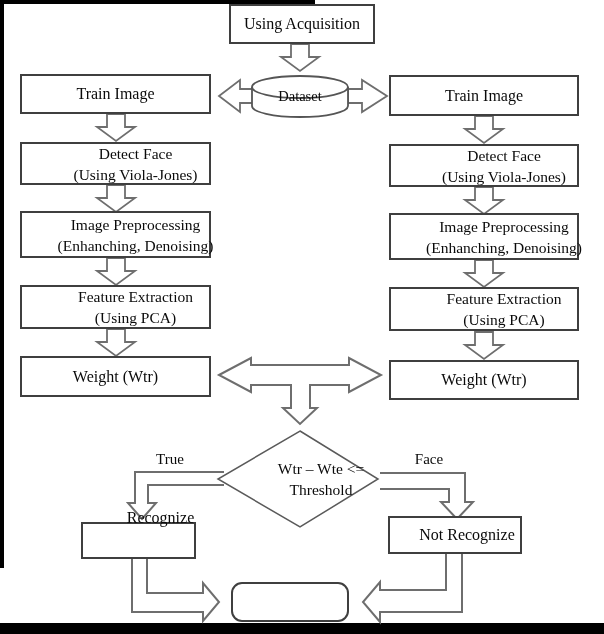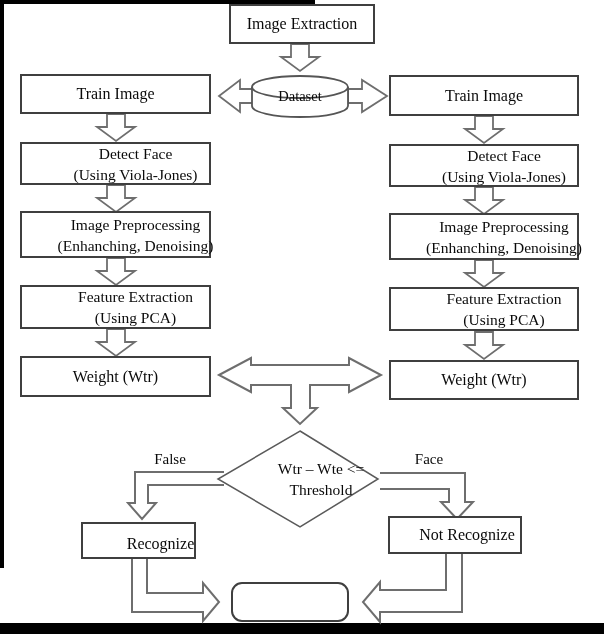--- a/index.html
+++ b/index.html
@@ -31,21 +31,21 @@
   #lbl-detect-r{left:390px;top:145px;width:188px;height:41px;}
   #lbl-preproc-l{left:21px;top:212px;width:189px;height:45px;}
   #lbl-preproc-r{left:390px;top:214px;width:188px;height:45px;}
   #lbl-feature-l{left:21px;top:286px;width:189px;height:42px;}
   #lbl-feature-r{left:390px;top:288px;width:188px;height:42px;}
   #lbl-weight-l{left:21px;top:357px;width:189px;height:39px;}
   #lbl-weight-r{left:390px;top:361px;width:188px;height:38px;}
   #lbl-decision{left:220px;top:446px;width:162px;height:66px;}
   #lbl-true{left:145px;top:449px;width:50px;height:20px;}
   #lbl-false{left:404px;top:449px;width:50px;height:20px;}
-  #lbl-recognize{left:82px;top:527px;width:113px;height:34px;padding-left:22px;}
+  #lbl-recognize{left:82px;top:501px;width:113px;height:34px;padding-left:22px;}
   #lbl-notrecognize{left:389px;top:517px;width:156px;height:36px;text-align:right;}
   #lbl-end{left:232px;top:583px;width:116px;height:38px;}
 </style>
 </head>
 <body>
 
 <div id="page">
 
   <svg id="shapes" viewBox="0 0 604 634" xmlns="http://www.w3.org/2000/svg">
     <defs>
@@ -102,38 +102,38 @@
 
       <g stroke="#555555" stroke-width="1.8">
         <path d="M 252 87 L 252 106 A 48 11 0 0 0 348 106 L 348 87"></path>
         <ellipse cx="300" cy="87" rx="48" ry="11"></ellipse>
       </g>
 
       <polygon points="300,431 378,479 300,527 218,479" stroke="#5a5a5a" stroke-width="1.5"></polygon>
     </g>
   </svg>
 
-  <div class="lbl" id="lbl-image-acq">Image Extraction</div>
+  <div class="lbl" id="lbl-image-acq">Using Acquisition</div>
   <div class="lbl small" id="lbl-dataset">Dataset</div>
   <div class="lbl" id="lbl-train-l">Train Image</div>
   <div class="lbl" id="lbl-train-r">Train Image</div>
   <div class="lbl two" id="lbl-detect-l">Detect Face
 (Using Viola-Jones)</div>
   <div class="lbl two" id="lbl-detect-r">Detect Face
 (Using Viola-Jones)</div>
   <div class="lbl two" id="lbl-preproc-l">Image Preprocessing
 (Enhanching, Denoising)</div>
   <div class="lbl two" id="lbl-preproc-r">Image Preprocessing
 (Enhanching, Denoising)</div>
   <div class="lbl two" id="lbl-feature-l">Feature Extraction
 (Using PCA)</div>
   <div class="lbl two" id="lbl-feature-r">Feature Extraction
 (Using PCA)</div>
   <div class="lbl" id="lbl-weight-l">Weight (Wtr)</div>
   <div class="lbl" id="lbl-weight-r">Weight (Wtr)</div>
   <div class="lbl two" id="lbl-decision">Wtr – Wte &lt;=
 Threshold</div>
-  <div class="lbl branch" id="lbl-true">False</div>
+  <div class="lbl branch" id="lbl-true">True</div>
   <div class="lbl branch" id="lbl-false">Face</div>
   <div class="lbl" id="lbl-recognize">Recognize</div>
   <div class="lbl" id="lbl-notrecognize">Not Recognize</div>
 
 </div>
 
 </body></html>

